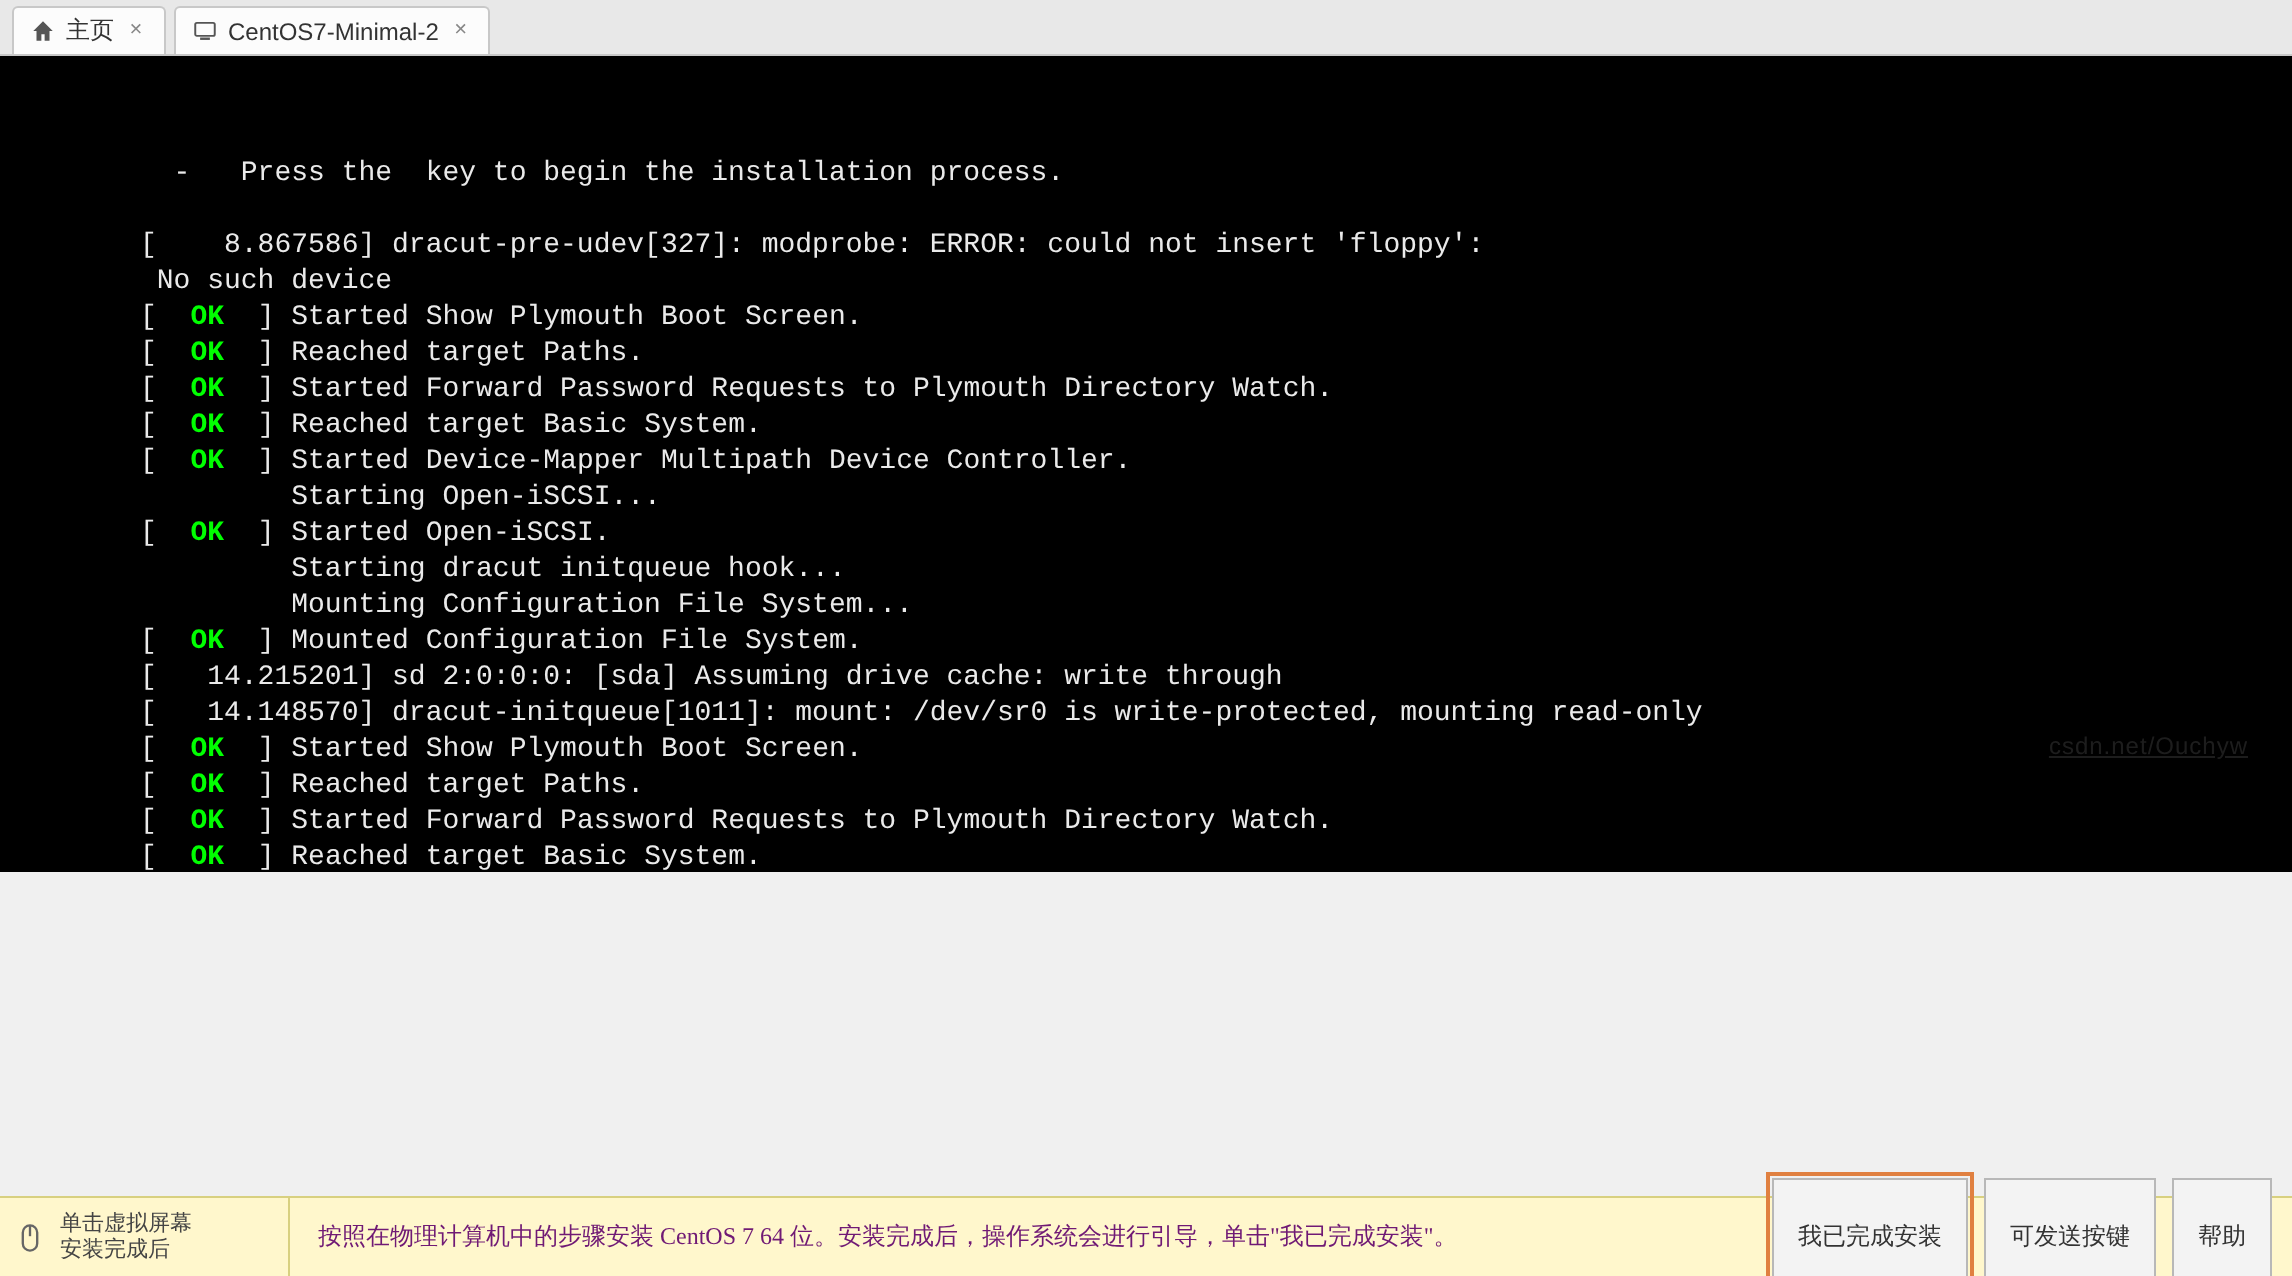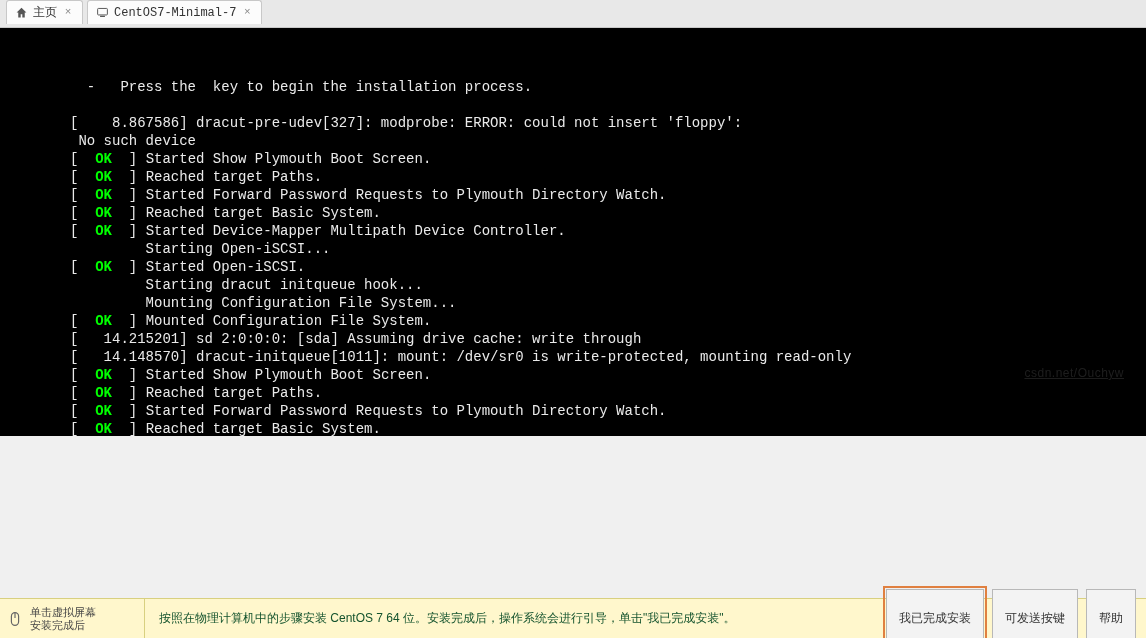--- a/index.html
+++ b/index.html
@@ -1,35 +1,35 @@
 <!DOCTYPE html>
 <html><head>
 <meta charset="utf-8">
 <style>
   * { margin:0; padding:0; box-sizing:border-box; }
   html,body { width:1146px; height:638px; font-family:"Segoe UI","Microsoft YaHei",sans-serif; font-size:12px; background:#f0f0f0; overflow:hidden; }
 
   
-  .tabstrip { height:28px; background:#e8e8e8; border-bottom:1px solid #c8c8c8; display:flex; align-items:flex-start; padding-left:6px;font-family:Liberation Mono, monospace; }
+  .tabstrip { height:28px; background:#e8e8e8; border-bottom:1px solid #c8c8c8; display:flex; align-items:flex-end; padding-left:6px; }
   .tab { height:24px; background:#fcfcfc; border:1px solid #c8c8c8; border-bottom:none; padding:0 8px; margin-right:4px; display:flex; align-items:center; gap:5px; font-size:12px; color:#333; border-radius:3px 3px 0 0; cursor:pointer; }
   .tab .close { width:12px; height:12px; line-height:11px; text-align:center; color:#888; border-radius:2px; font-size:11px; }
   .icon-home { width:13px; height:13px; display:inline-block; }
   .icon-vm   { width:13px; height:13px; display:inline-block; }
 
   
   .console-wrap { background:#000; width:100%; height:408px; overflow:hidden; position:relative; }
   .console { font-family:"Courier New",monospace; font-size:14px; line-height:18px; color:#eaeaea; white-space:pre; padding:50px 0 0 70px; }
   .ok { color:#00ff00; font-weight:bold;font-family:Liberation Mono, monospace; }
   .enter { color:#6060ff; font-weight:bold; }
 
   
   .bottombar { position:absolute; left:0; right:0; bottom:0; height:40px; background:#fff7cc; border-top:1px solid #d8d080; display:flex; align-items:center; }
   .left-hint { width:145px; padding:4px 6px; font-size:11px; color:#444; display:flex; align-items:center; gap:6px; border-right:1px solid #d8d080; height:100%; }
   .left-hint .txt { line-height:13px; }
-  .instr { flex:1; padding:0 14px; color:#14532d; font-size:12px; }
+  .instr { flex:1; padding:0 14px; color:#701a75; font-size:12px;font-family:Liberation Serif, serif; }
   .btns { display:flex; align-items:center; gap:8px; padding-right:10px; }
   .btn { background:#f3f3f3; border:1px solid #b8b8b8; padding:20px 12px; font-size:12px; color:#333; cursor:pointer; }
   .btn.primary { outline:2px solid #e08040; outline-offset:1px; }
 
   .icon-mouse { width:18px; height:18px; display:inline-block; }
 
   .watermark { position:absolute; right:22px; bottom:56px; color:#555; font-size:12px; opacity:.35; letter-spacing:.5px; pointer-events:none;text-decoration:underline; }
 </style>
 </head>
 <body>
@@ -44,21 +44,21 @@
     <span>主页</span>
     <span class="close">×</span>
   </div>
   <div class="tab">
     <span class="icon-vm">
       <svg viewBox="0 0 16 16" width="13" height="13">
           <rect x="2" y="3" width="12" height="8" rx="1" fill="none" stroke="#555" stroke-width="1.2"></rect>
           <rect x="5" y="12" width="6" height="1.5" fill="#555"></rect>
         </svg>
     </span>
-    <span>CentOS7-Minimal-7</span>
+    <span>CentOS7-Minimal-2</span>
     <span class="close">×</span>
   </div>
 </div>
 
 <div class="console-wrap">
   <pre class="console" id="console">  -   Press the <span class="enter"><enter></enter></span> key to begin the installation process.
 
 [    8.867586] dracut-pre-udev[327]: modprobe: ERROR: could not insert 'floppy':
  No such device
 [  <span class="ok">OK</span>  ] Started Show Plymouth Boot Screen.

